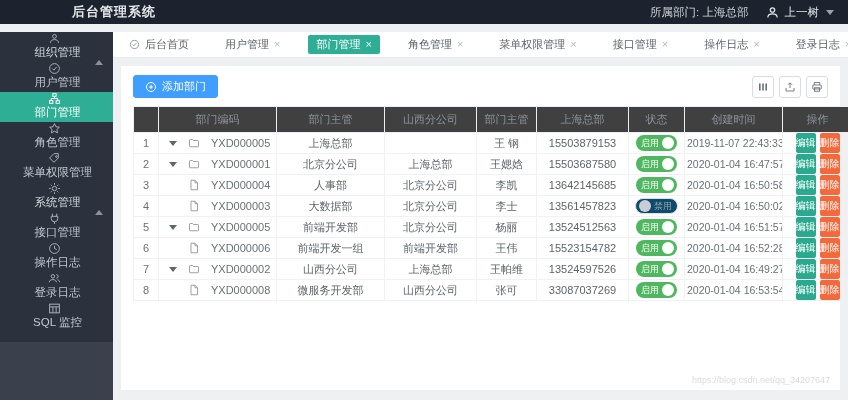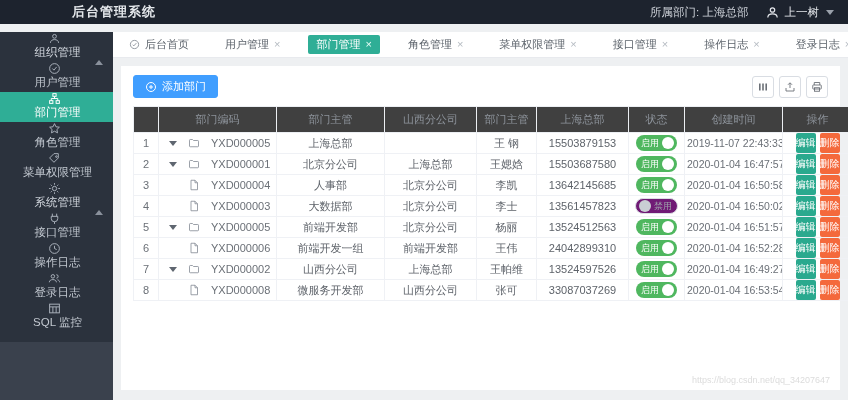--- a/index.html
+++ b/index.html
@@ -56,21 +56,21 @@
   .node-icon svg { width:12px; height:12px; stroke:#8a9099; fill:none; stroke-width:1.7; }
   .code-text { color:#6b7077; }
   .num { color:#6b7077; }
   .created { font-size:10.5px; color:#6b7077; }
 
   .toggle { display:inline-flex; align-items:center; gap:3px; height:16px; border-radius:9px; padding:0 3px; vertical-align:middle; cursor:pointer; }
   .toggle.on { background:#4fb75f; }
   .toggle.on .tg-label { color:#fff; font-size:9px; padding-left:2px; }
   .toggle .knob { width:12px; height:12px; border-radius:50%; flex:none; }
   .toggle.on .knob { background:#fff; }
-  .toggle.off { background:#701a75; border:1px solid #dcdfe5; }
+  .toggle.off { background:#0c4a6e; border:1px solid #dcdfe5; }
   .toggle.off .knob { background:#c9ced4; }
   .toggle.off .tg-label { color:#9ea4ab; font-size:9px; padding-right:2px; }
 
   .op-btn { border:none; color:#fff; font-size:10px; padding:3px 0; border-radius:2px; margin:0 2px; cursor:pointer; font-family:inherit; }
   .op-edit { background:#2aa98e; }
   .op-del { background:#f4693c; }
 
   .watermark { position:absolute; right:10px; bottom:5px; font-size:9px; color:#dcdcdc; }
 </style>
 </head>
@@ -435,21 +435,21 @@
                     <path d="M6 2.5h8l5 5V21.5H6z"></path>
                     <path d="M14 2.5v5h5"></path>
                   </svg>
                 </span>
                 <span class="code-text">YXD000006</span>
               </div>
             </td>
             <td>前端开发一组</td>
             <td>前端开发部</td>
             <td>王伟</td>
-            <td>24042899310</td>
+            <td>15523154782</td>
             <td><span class="toggle on">
                 <span class="tg-label">启用</span>
                 <span class="knob"></span>
               </span></td>
             <td class="created">2020-01-04 16:52:28</td>
             <td><button class="op-btn op-edit">编辑</button><button class="op-btn op-del">删除</button></td>
           </tr>
           <tr>
             <td class="num">7</td>
             <td>

